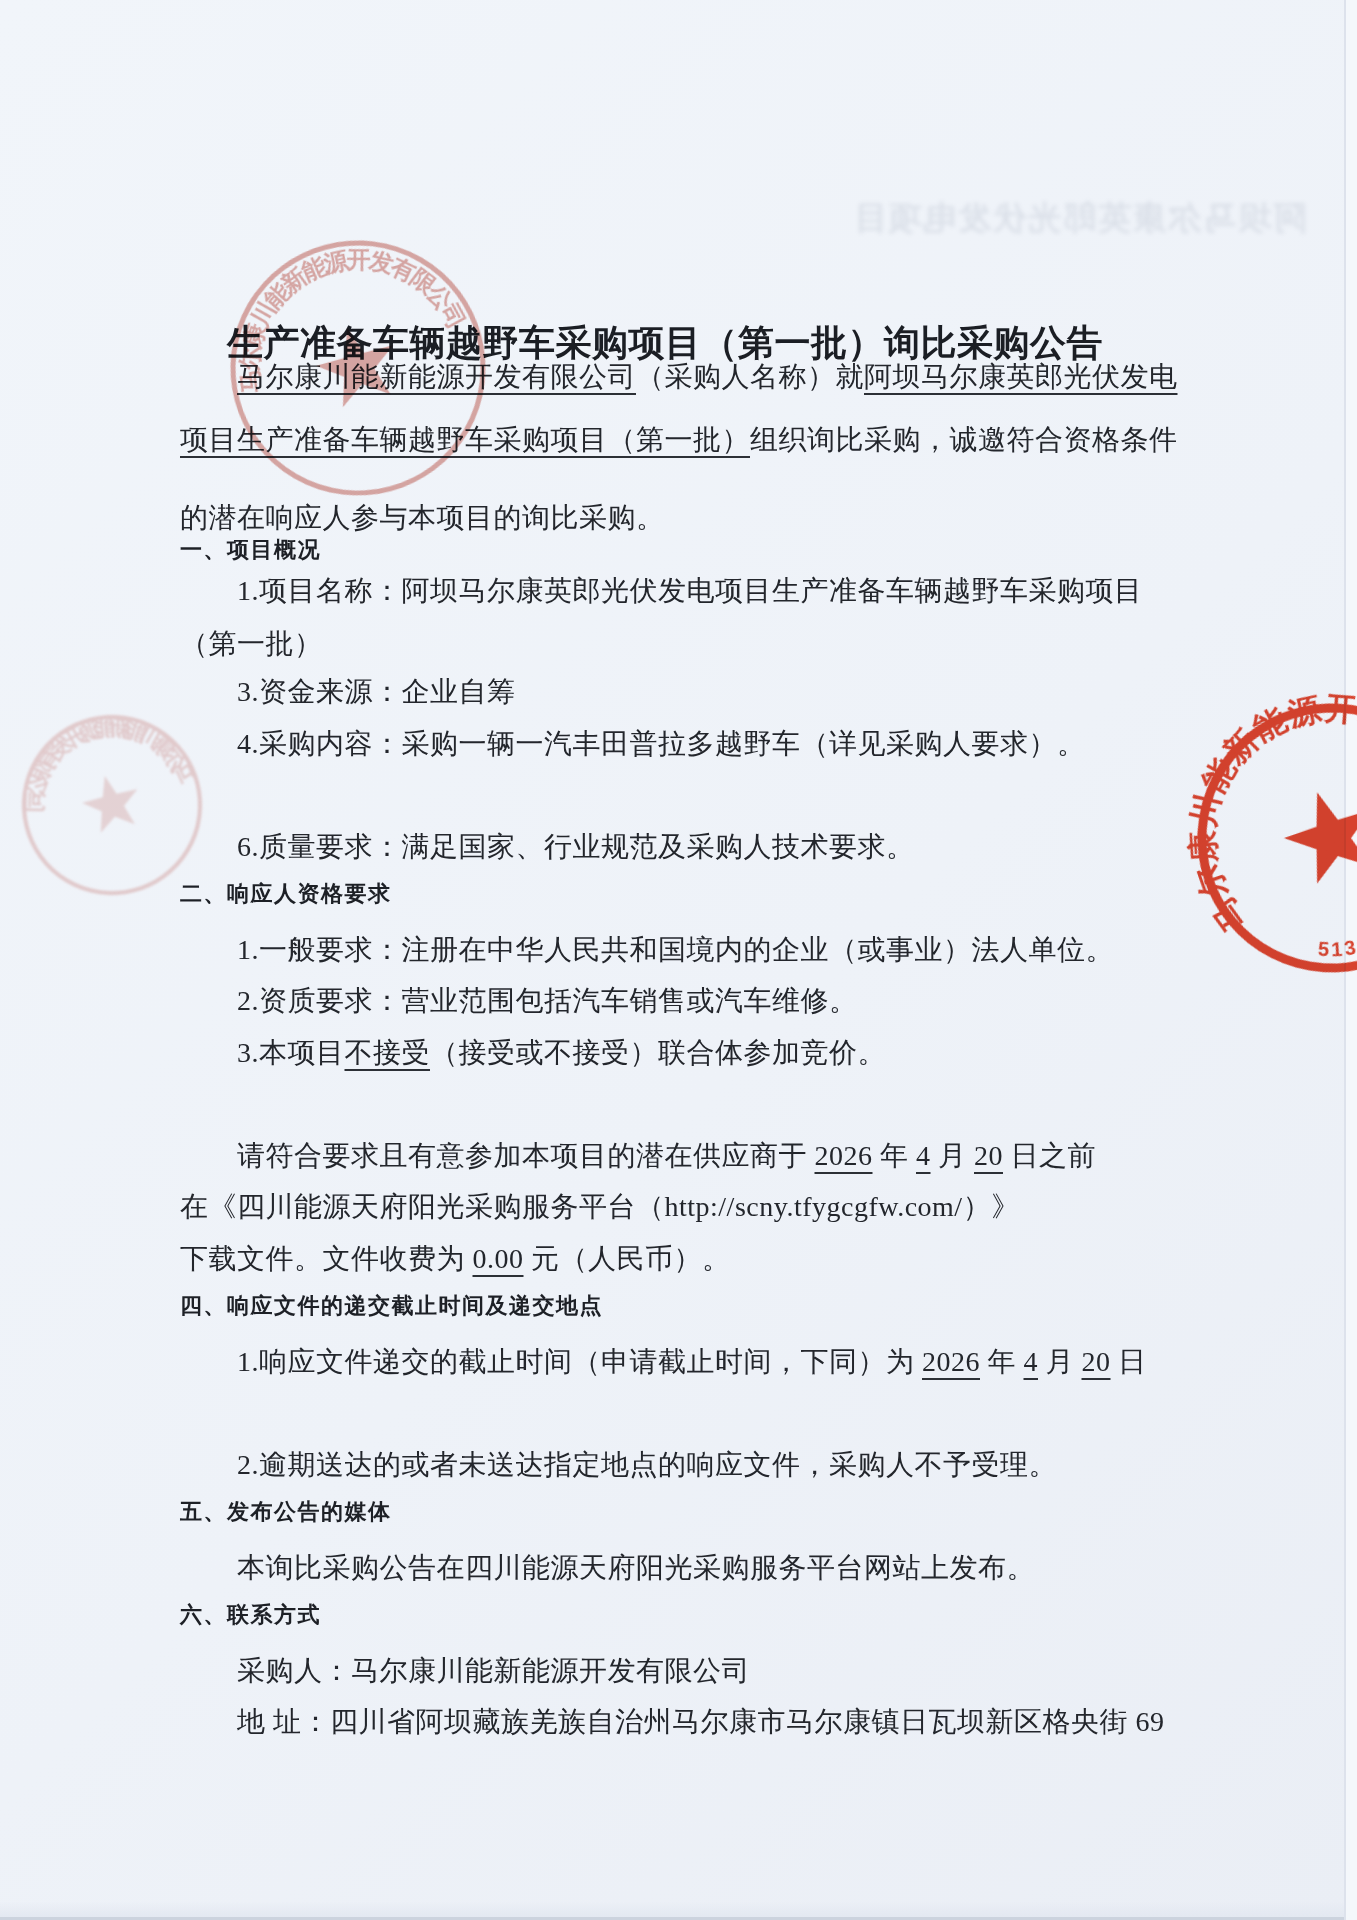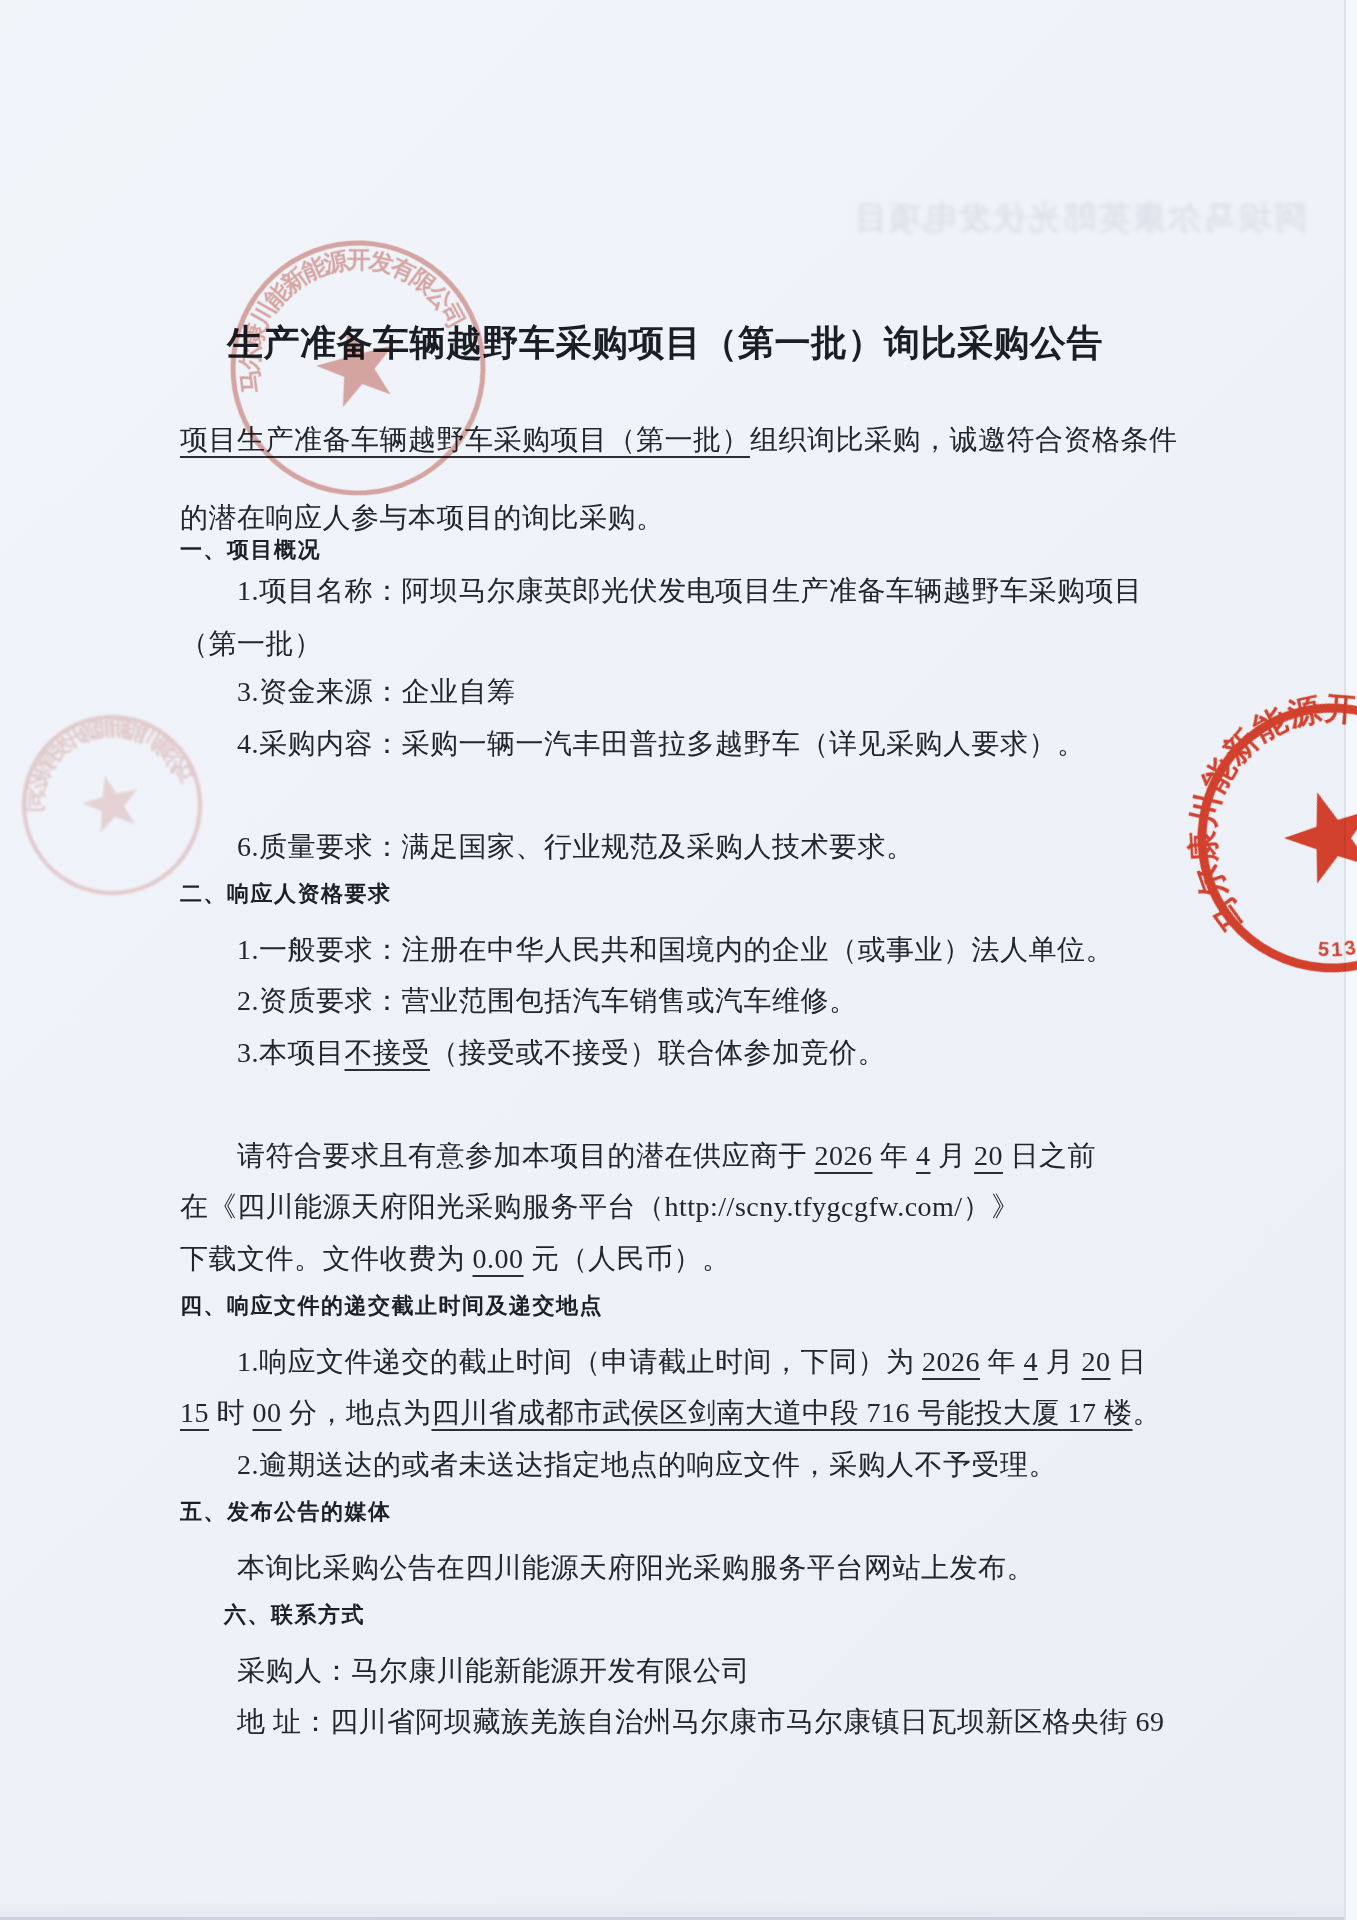--- a/index.html
+++ b/index.html
@@ -45,42 +45,42 @@
 <div class="paper"></div>
 <div class="paper-band-bottom"></div>
 <div class="paper-edge-bottom"></div>
 <div class="paper-edge-right"></div>
 <div class="paper-sliver-right"></div>
 
 <div class="ghost">阿坝马尔康英郎光伏发电项目</div>
 
 <div id="doc">
     <div class="line title-line" style="top: 276px; left: 227px; margin-top: 43px;"><span>生产准备车辆越野车采购项目（第一批）询比采购公告</span></div>
+    <div class="line body-line" style="top: 358px; left: 237px;"><span class="u">马尔康川能新能源开发有限公司</span><span>（采购人名称）就</span><span class="u">阿坝马尔康英郎光伏发电</span></div>
     <div class="line body-line" style="top: 421px; left: 180px;"><span class="u">项目生产准备车辆越野车采购项目（第一批）</span><span>组织询比采购，诚邀符合资格条件</span></div>
     <div class="line body-line" style="top: 499px; left: 180px;"><span>的潜在响应人参与本项目的询比采购。</span></div>
     <div class="line heading-line" style="top: 535px; left: 180px;"><span>一、项目概况</span></div>
     <div class="line body-line" style="top: 572px; left: 237px;"><span>1.项目名称：阿坝马尔康英郎光伏发电项目生产准备车辆越野车采购项目</span></div>
     <div class="line body-line" style="top: 625px; left: 180px;"><span>（第一批）</span></div>
     <div class="line body-line" style="top: 673px; left: 237px;"><span>3.资金来源：企业自筹</span></div>
     <div class="line body-line" style="top: 725px; left: 237px;"><span>4.采购内容：采购一辆一汽丰田普拉多越野车（详见采购人要求）。</span></div>
     <div class="line body-line" style="top: 828px; left: 237px;"><span>6.质量要求：满足国家、行业规范及采购人技术要求。</span></div>
     <div class="line heading-line" style="top: 879px; left: 180px;"><span>二、响应人资格要求</span></div>
     <div class="line body-line" style="top: 931px; left: 237px;"><span>1.一般要求：注册在中华人民共和国境内的企业（或事业）法人单位。</span></div>
     <div class="line body-line" style="top: 982px; left: 237px;"><span>2.资质要求：营业范围包括汽车销售或汽车维修。</span></div>
     <div class="line body-line" style="top: 1034px; left: 237px;"><span>3.本项目</span><span class="u">不接受</span><span>（接受或不接受）联合体参加竞价。</span></div>
     <div class="line body-line" style="top: 1137px; left: 237px;"><span>请符合要求且有意参加本项目的潜在供应商于 </span><span class="u">2026</span><span> 年 </span><span class="u">4</span><span> 月 </span><span class="u">20</span><span> 日之前</span></div>
     <div class="line body-line" style="top: 1188px; left: 180px;"><span>在《四川能源天府阳光采购服务平台（http://scny.tfygcgfw.com/）》</span></div>
     <div class="line body-line" style="top: 1240px; left: 180px;"><span>下载文件。文件收费为 </span><span class="u">0.00</span><span> 元（人民币）。</span></div>
     <div class="line heading-line" style="top: 1291px; left: 180px;"><span>四、响应文件的递交截止时间及递交地点</span></div>
     <div class="line body-line" style="top: 1343px; left: 237px;"><span>1.响应文件递交的截止时间（申请截止时间，下同）为 </span><span class="u">2026</span><span> 年 </span><span class="u">4</span><span> 月 </span><span class="u">20</span><span> 日</span></div>
-    <div class="line body-line" style="top: 1394px; left: 180px;"><span class="u">15</span><span> 时 </span><span class="u">00</span><span> 分，地点为</span><span class="u">四川省成都市武侯区剑南大道中段 716 号能投大厦 17 楼</span><span>。</span></div>
     <div class="line body-line" style="top: 1446px; left: 237px;"><span>2.逾期送达的或者未送达指定地点的响应文件，采购人不予受理。</span></div>
     <div class="line heading-line" style="top: 1497px; left: 180px;"><span>五、发布公告的媒体</span></div>
     <div class="line body-line" style="top: 1549px; left: 237px;"><span>本询比采购公告在四川能源天府阳光采购服务平台网站上发布。</span></div>
-    <div class="line heading-line" style="top: 1600px; left: 180px; margin-left: 44px;"><span>六、联系方式</span></div>
+    <div class="line heading-line" style="top: 1600px; left: 180px;"><span>六、联系方式</span></div>
     <div class="line body-line" style="top: 1652px; left: 237px;"><span>采购人：马尔康川能新能源开发有限公司</span></div>
     <div class="line body-line" style="top: 1703px; left: 237px;"><span>地 址：四川省阿坝藏族羌族自治州马尔康市马尔康镇日瓦坝新区格央街 69</span></div>
   </div>
 
 <svg class="stamp stamp-a" viewBox="0 0 280 280">
   <circle cx="140" cy="140" r="125" fill="none" stroke="#c6594c" stroke-width="5"></circle>
   <polygon fill="#c6594c" points="140,98 149.7,126.7 179.9,127 155.7,145.1 164.7,174 140,156.5 115.3,174 124.3,145.1 100.1,127 130.3,126.7"></polygon>
   <path id="arcA" d="M 40,140 A 100 100 0 1 1 240,140" fill="none"></path>
   <text textLength="300"><textPath href="#arcA" startOffset="2">马尔康川能新能源开发有限公司</textPath></text>
 </svg>

